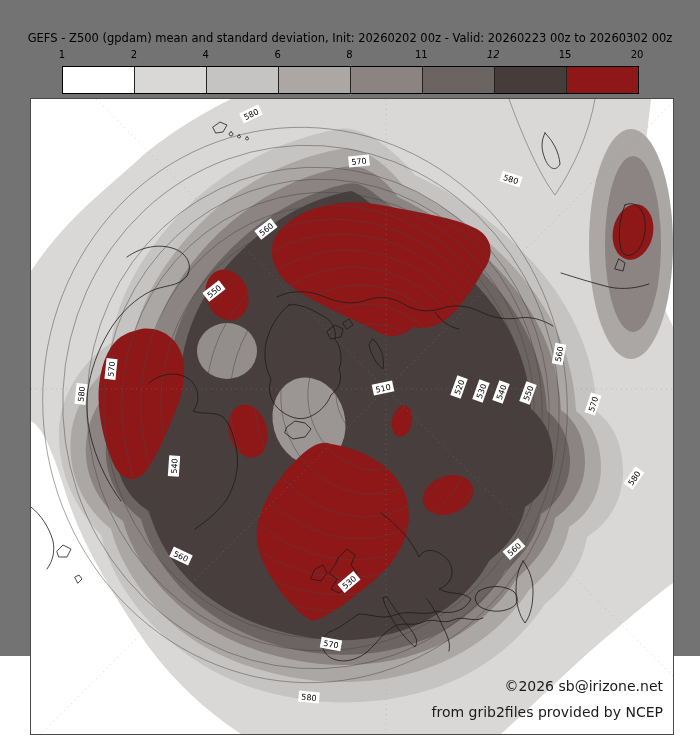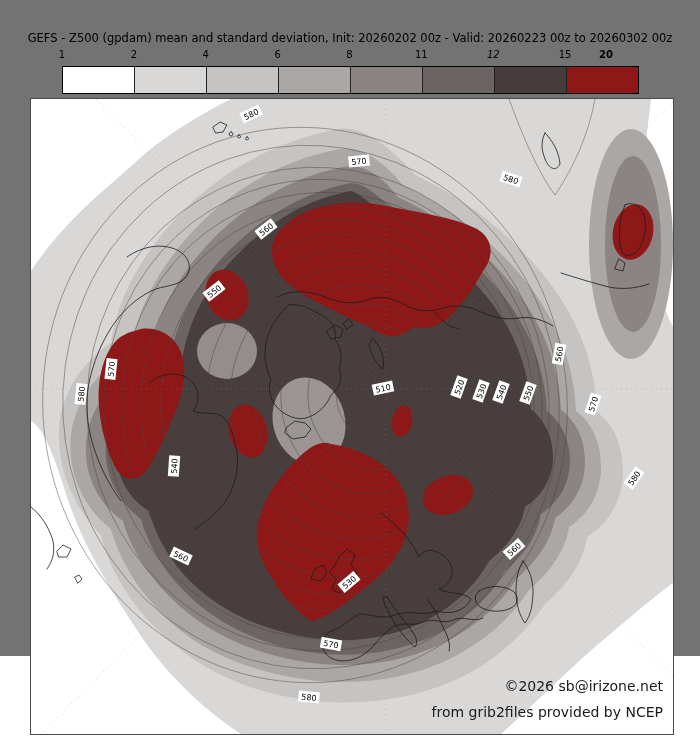--- a/index.html
+++ b/index.html
@@ -27,21 +27,21 @@
   <div class="title">GEFS - Z500 (gpdam) mean and standard deviation, Init: 20260202 00z - Valid: 20260223 00z to 20260302 00z</div>
   <div class="cb-ticks">
       <span style="left: 62px;">1</span>
       <span style="left: 133.875px;">2</span>
       <span style="left: 205.75px;">4</span>
       <span style="left: 277.625px;">6</span>
       <span style="left: 349.5px;">8</span>
       <span style="left: 421.375px;">11</span>
       <span style="left: 493.25px; font-style: italic;">12</span>
       <span style="left: 565.125px;">15</span>
-      <span style="left: 606px; font-weight: bold;">20</span>
+      <span style="left: 637px;">20</span>
     </div>
   <div class="colorbar">
       <div class="seg" style="background: rgb(255, 255, 255);"></div>
       <div class="seg" style="background: rgb(217, 216, 215);"></div>
       <div class="seg" style="background: rgb(198, 196, 195);"></div>
       <div class="seg" style="background: rgb(170, 167, 165);"></div>
       <div class="seg" style="background: rgb(139, 132, 130);"></div>
       <div class="seg" style="background: rgb(107, 100, 98);"></div>
       <div class="seg" style="background: rgb(70, 60, 59);"></div>
       <div class="seg" style="background: rgb(142, 24, 24);"></div>

